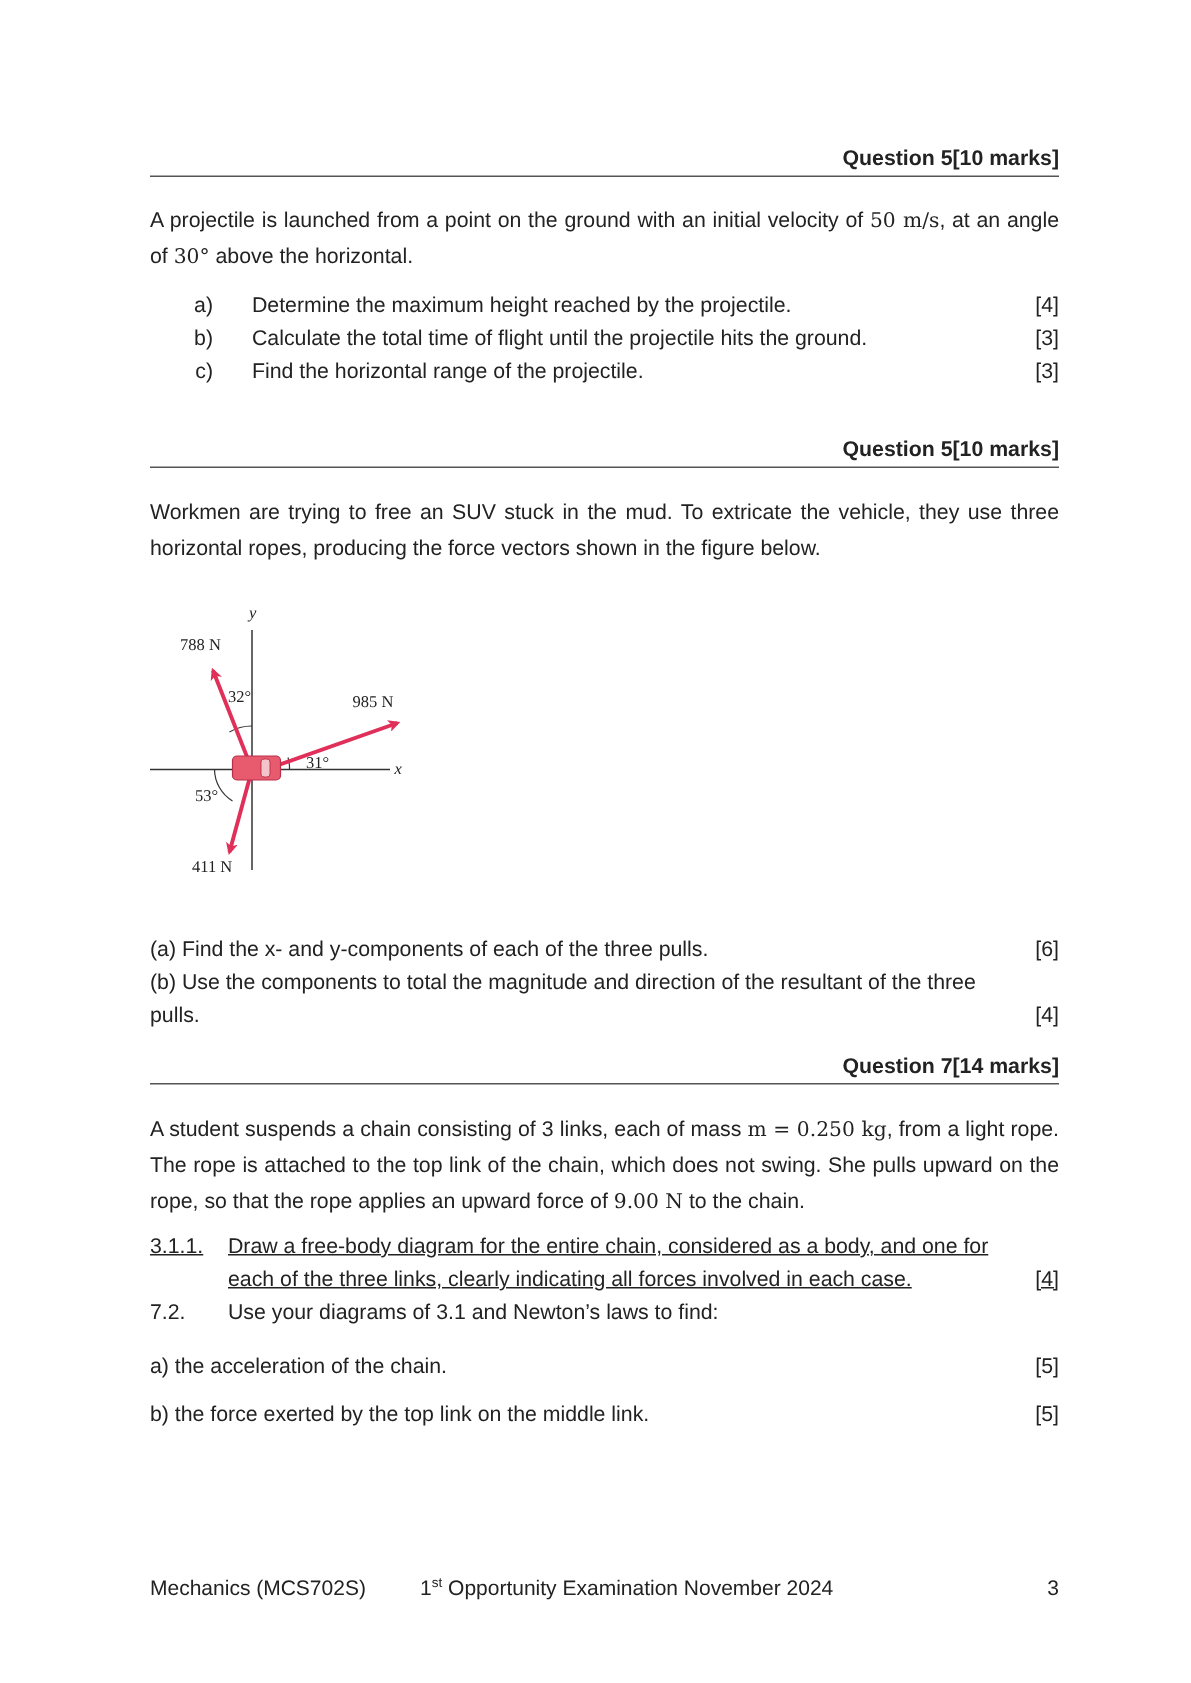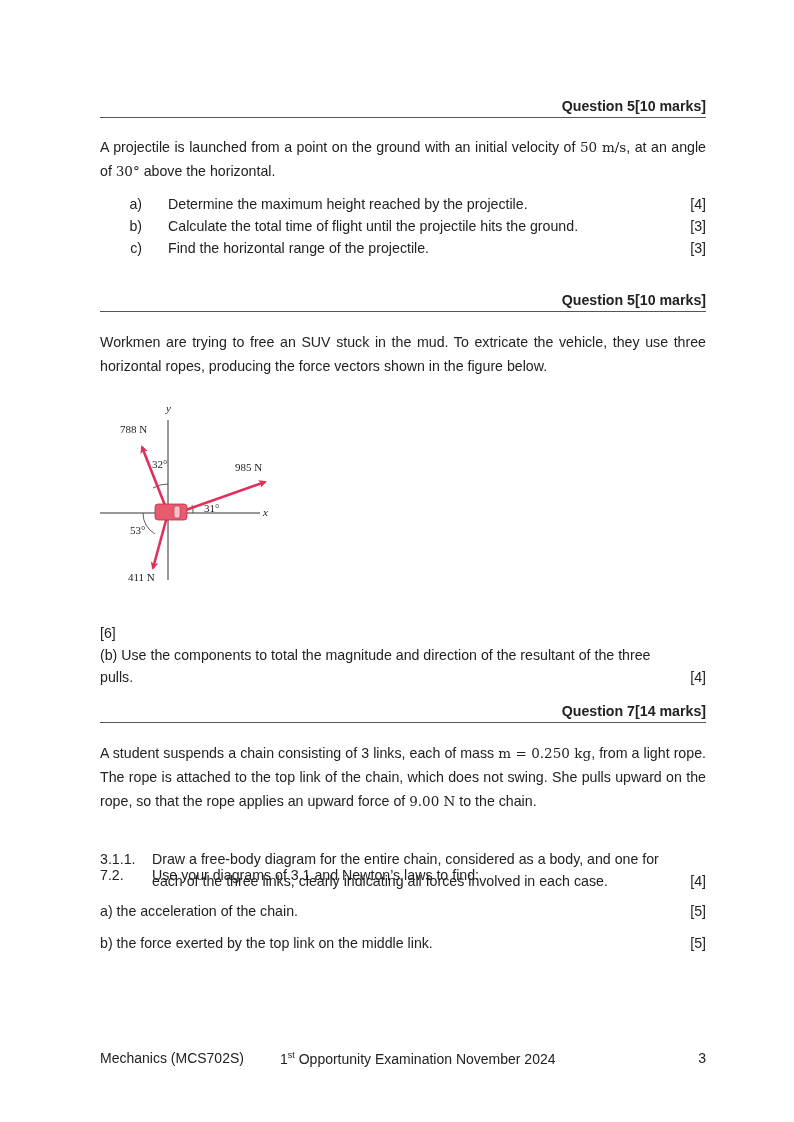--- a/index.html
+++ b/index.html
@@ -88,38 +88,39 @@
 
     <text x="20" y="35">788 N</text>
     <text x="52" y="70">32°</text>
     <text x="135" y="73">985 N</text>
     <text x="104" y="114">31°</text>
     <text x="30" y="136">53°</text>
     <text x="28" y="183">411 N</text>
   </svg>
 
   <div class="row" style="top:622px;">
+    <span>(a) Find the x- and y-components of each of the three pulls.</span>
     <span>[6]</span>
   </div>
   <div class="row" style="top:644px;">
     <span>(b) Use the components to total the magnitude and direction of the resultant of the three</span>
   </div>
   <div class="row" style="top:666px;">
     <span>pulls.</span>
     <span>[4]</span>
   </div>
 
   <div class="qhead" style="top:703px;">
     <span>Question 7</span>
     <span>[14 marks]</span>
   </div>
   <div class="para" style="top:741px;">
     <span>A student suspends a chain consisting of 3 links, each of mass </span><span class="mathn">m = 0.250 kg</span><span>, from a light rope. The rope is attached to the top link of the chain, which does not swing. She pulls upward on the rope, so that the rope applies an upward force of </span><span class="mathn">9.00 N</span><span> to the chain.</span>
   </div>
-  <div class="numitem" style="top:848px;">
+  <div class="numitem" style="top:820px;text-decoration:underline;">
     <span class="n">3.1.1.</span>
     <span class="t">Draw a free-body diagram for the entire chain, considered as a body, and one for each of the three links, clearly indicating all forces involved in each case.</span>
     <span class="mk">[4]</span>
   </div>
   <div class="numitem" style="top:864px;">
     <span class="n">7.2.</span>
     <span class="t">Use your diagrams of 3.1 and Newton’s laws to find:</span>
   </div>
   <div class="row" style="top:900px;">
     <span>a)  the acceleration of the chain.</span>

